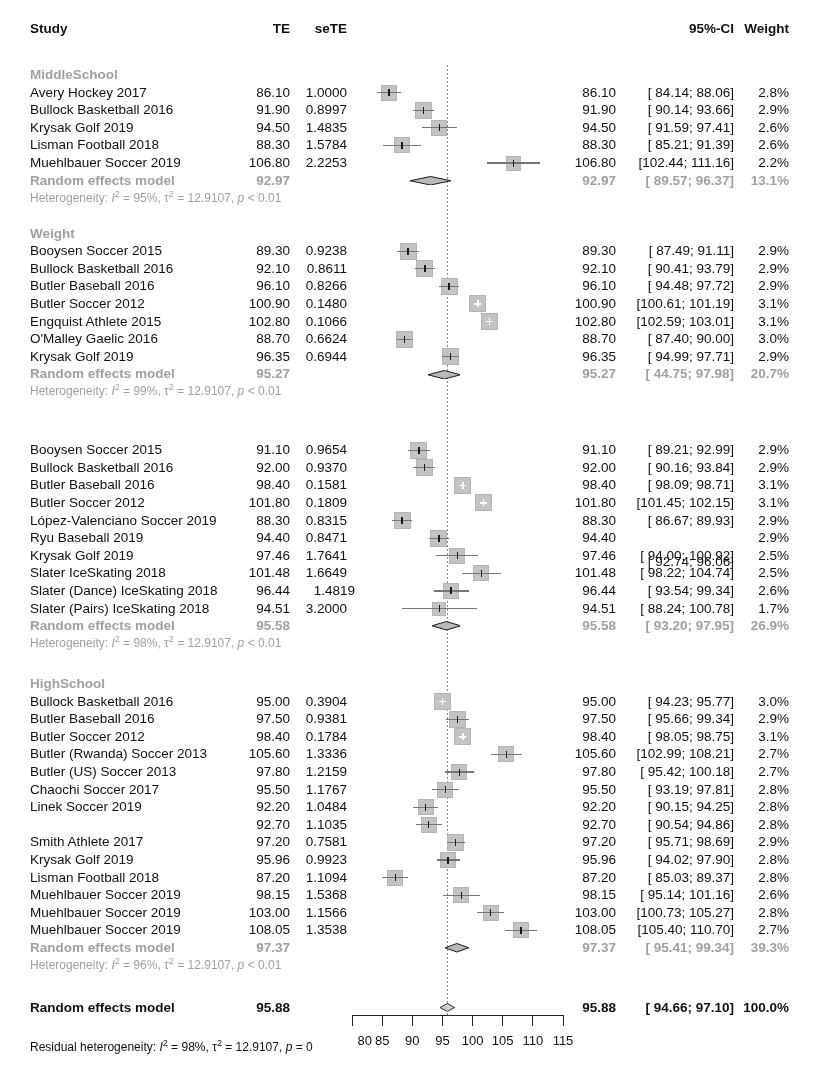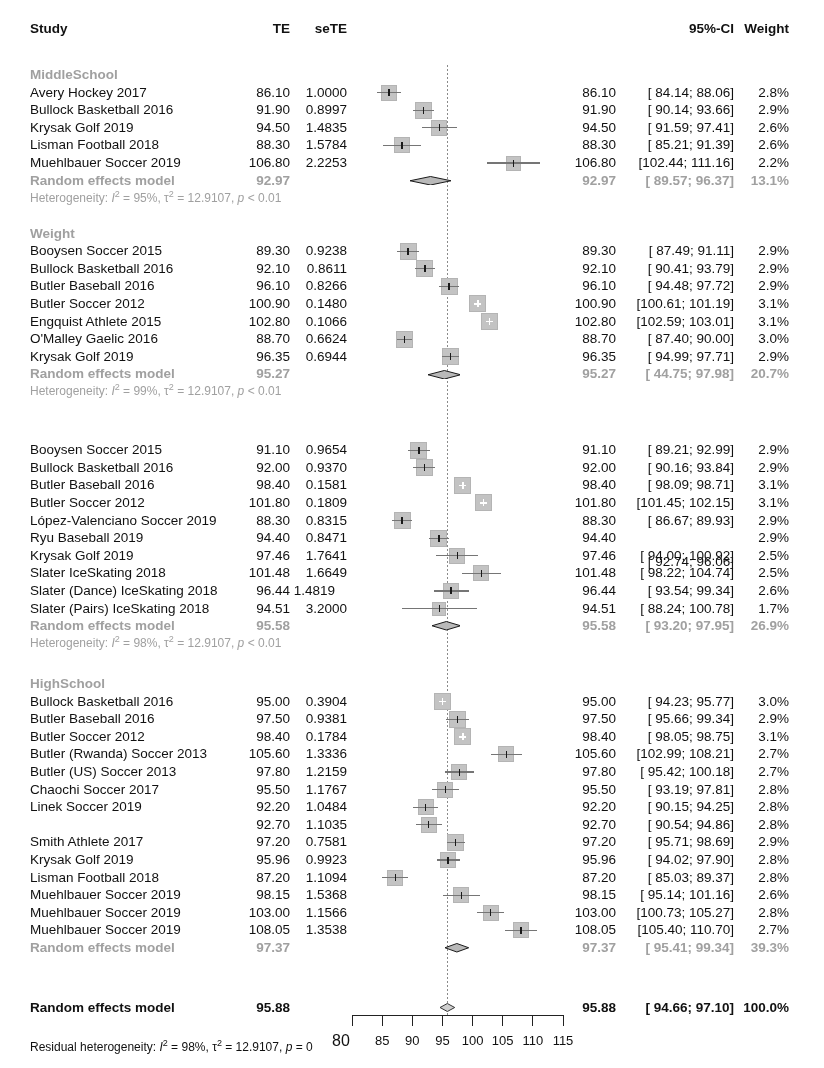--- a/index.html
+++ b/index.html
@@ -223,21 +223,21 @@
     <div class="cell r" style="position: absolute; top: 565.3px; left: 200px; width: 90px;">101.48</div>
     <div class="cell r" style="position: absolute; top: 565.3px; left: 292px; width: 55px;">1.6649</div>
     <div class="cell r" style="position: absolute; top: 565.3px; left: 540px; width: 76px;">101.48</div>
     <div class="cell r" style="position: absolute; top: 565.3px; left: 620px; width: 114px;">[ 98.22; 104.74]</div>
     <div class="cell r" style="position: absolute; top: 565.3px; left: 736px; width: 53px;">2.5%</div>
     <div class="mark" style="position: absolute; top: 566.3px; left: 474.494px; width: 14px; height: 14px; background: rgb(195, 195, 195); outline: rgb(180, 180, 180) solid 1px;"></div>
     <div class="mark" style="position: absolute; top: 572.7px; left: 461.841px; width: 39.3063px; height: 1.3px; background: rgb(117, 117, 117);"></div>
     <div class="mark" style="position: absolute; top: 569.8px; left: 480.744px; width: 1.5px; height: 7px; background: rgb(26, 26, 26);"></div>
     <div class="cell" style="position: absolute; top: 582.9px; left: 30px; width: 300px;">Slater (Dance) IceSkating 2018</div>
     <div class="cell r" style="position: absolute; top: 582.9px; left: 200px; width: 90px;">96.44</div>
-    <div class="cell r" style="position: absolute; top: 582.9px; left: 280px; width: 55px;">1.4819</div>
+    <div class="cell r" style="position: absolute; top: 582.9px; left: 300px; width: 55px;">1.4819</div>
     <div class="cell r" style="position: absolute; top: 582.9px; left: 540px; width: 76px;">96.44</div>
     <div class="cell r" style="position: absolute; top: 582.9px; left: 620px; width: 114px;">[ 93.54; 99.34]</div>
     <div class="cell r" style="position: absolute; top: 582.9px; left: 736px; width: 53px;">2.6%</div>
     <div class="mark" style="position: absolute; top: 583.9px; left: 444.11px; width: 14px; height: 14px; background: rgb(195, 195, 195); outline: rgb(180, 180, 180) solid 1px;"></div>
     <div class="mark" style="position: absolute; top: 590.3px; left: 433.627px; width: 34.9657px; height: 1.3px; background: rgb(117, 117, 117);"></div>
     <div class="mark" style="position: absolute; top: 587.4px; left: 450.36px; width: 1.5px; height: 7px; background: rgb(26, 26, 26);"></div>
     <div class="cell" style="position: absolute; top: 600.5px; left: 30px; width: 300px;">Slater (Pairs) IceSkating 2018</div>
     <div class="cell r" style="position: absolute; top: 600.5px; left: 200px; width: 90px;">94.51</div>
     <div class="cell r" style="position: absolute; top: 600.5px; left: 292px; width: 55px;">3.2000</div>
     <div class="cell r" style="position: absolute; top: 600.5px; left: 540px; width: 76px;">94.51</div>
@@ -386,34 +386,35 @@
     <div class="cell b gray" style="position: absolute; top: 940px; left: 30px; width: 300px;">Random effects model</div>
     <div class="cell b gray r" style="position: absolute; top: 940px; left: 200px; width: 90px;">97.37</div>
     <div class="cell b gray r" style="position: absolute; top: 940px; left: 540px; width: 76px;">97.37</div>
     <div class="cell b gray r" style="position: absolute; top: 940px; left: 620px; width: 114px;">[ 95.41; 99.34]</div>
     <div class="cell b gray r" style="position: absolute; top: 940px; left: 736px; width: 53px;">39.3%</div>
     <div class="mark" style="position: absolute; top: 943.25px; left: 444.9px; width: 23.6923px; height: 9.5px;">
       <svg width="23.69228571428573" height="9.5" style="display:block">
         <polygon points="0,4.75 11.846142857142866,0.5 23.69228571428573,4.75 11.846142857142866,9" fill="#b9b9b9" stroke="#1a1a1a" stroke-width="1"></polygon>
       </svg>
     </div>
+    <div class="cell het gray" style="position: absolute; top: 958.1px; left: 30px; width: 360px;">Heterogeneity: <i>I</i><sup>2</sup> = 96%, τ<sup>2</sup> = 12.9107, <i>p</i> &lt; 0.01</div>
     <div class="cell b" style="position: absolute; top: 999.5px; left: 30px; width: 300px;">Random effects model</div>
     <div class="cell b r" style="position: absolute; top: 999.5px; left: 200px; width: 90px;">95.88</div>
     <div class="cell b r" style="position: absolute; top: 999.5px; left: 540px; width: 76px;">95.88</div>
     <div class="cell b r" style="position: absolute; top: 999.5px; left: 620px; width: 114px;">[ 94.66; 97.10]</div>
     <div class="cell b r" style="position: absolute; top: 999.5px; left: 736px; width: 53px;">100.0%</div>
     <div class="mark" style="position: absolute; top: 1003px; left: 440.379px; width: 14.7097px; height: 9px;">
       <svg width="14.709714285714313" height="9" style="display:block">
         <polygon points="0,4.5 7.354857142857156,0.5 14.709714285714313,4.5 7.354857142857156,8.5" fill="#cfcfcf" stroke="#333" stroke-width="1"></polygon>
       </svg>
     </div>
     <div class="cell het" style="position: absolute; top: 1040px; left: 30px; width: 380px;">Residual heterogeneity: <i>I</i><sup>2</sup> = 98%, τ<sup>2</sup> = 12.9107, <i>p</i> = 0</div>
     <div class="mark" style="position: absolute; top: 1015px; left: 352px; width: 212px; height: 1px; background: rgb(34, 34, 34);"></div>
     <div class="mark" style="position: absolute; top: 1015px; left: 351.5px; width: 1px; height: 11px; background: rgb(34, 34, 34);"></div>
-    <div class="cell r" style="position: absolute; top: 1033px; left: 332px; width: 40px; text-align: left; font-size: 16px;">80</div>
+    <div class="cell r" style="position: absolute; top: 1033px; left: 332px; width: 40px; text-align: right; font-size: 13px;">80</div>
     <div class="mark" style="position: absolute; top: 1015px; left: 381.643px; width: 1px; height: 11px; background: rgb(34, 34, 34);"></div>
     <div class="cell r" style="position: absolute; top: 1033px; left: 362.143px; width: 40px; text-align: center; font-size: 13px;">85</div>
     <div class="mark" style="position: absolute; top: 1015px; left: 411.786px; width: 1px; height: 11px; background: rgb(34, 34, 34);"></div>
     <div class="cell r" style="position: absolute; top: 1033px; left: 392.286px; width: 40px; text-align: center; font-size: 13px;">90</div>
     <div class="mark" style="position: absolute; top: 1015px; left: 441.929px; width: 1px; height: 11px; background: rgb(34, 34, 34);"></div>
     <div class="cell r" style="position: absolute; top: 1033px; left: 422.429px; width: 40px; text-align: center; font-size: 13px;">95</div>
     <div class="mark" style="position: absolute; top: 1015px; left: 472.071px; width: 1px; height: 11px; background: rgb(34, 34, 34);"></div>
     <div class="cell r" style="position: absolute; top: 1033px; left: 452.571px; width: 40px; text-align: center; font-size: 13px;">100</div>
     <div class="mark" style="position: absolute; top: 1015px; left: 502.214px; width: 1px; height: 11px; background: rgb(34, 34, 34);"></div>
     <div class="cell r" style="position: absolute; top: 1033px; left: 482.714px; width: 40px; text-align: center; font-size: 13px;">105</div>

